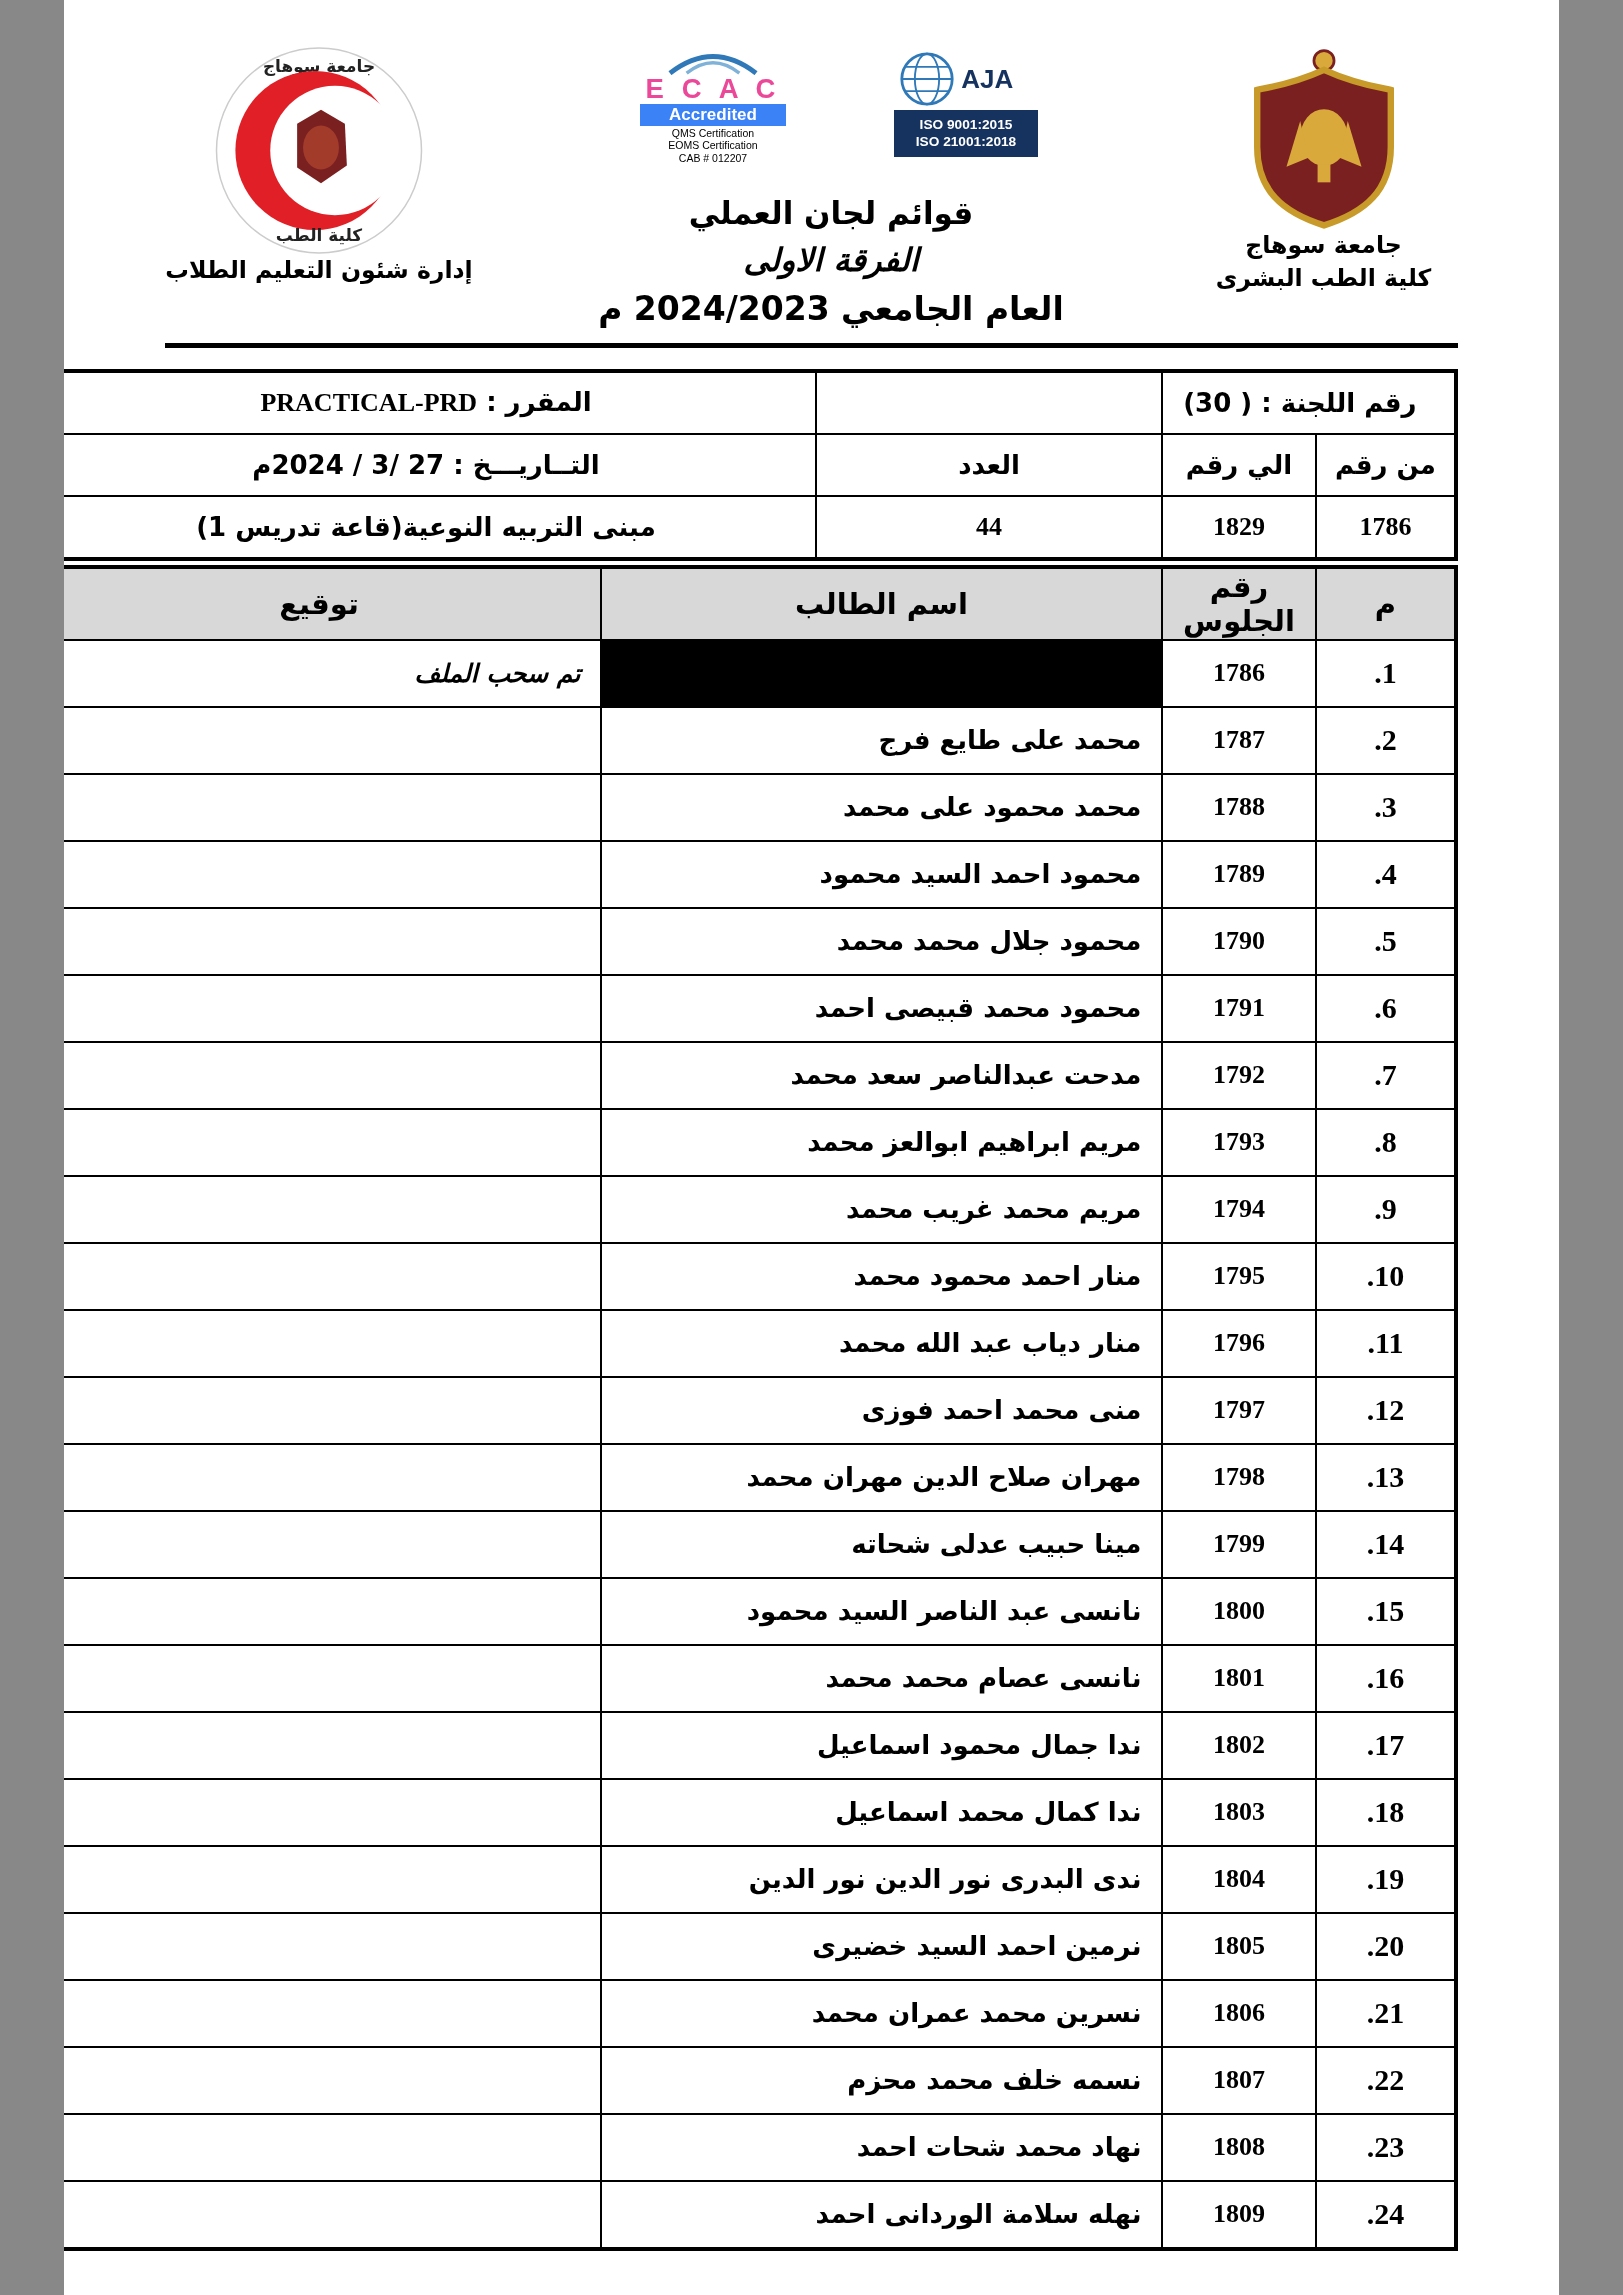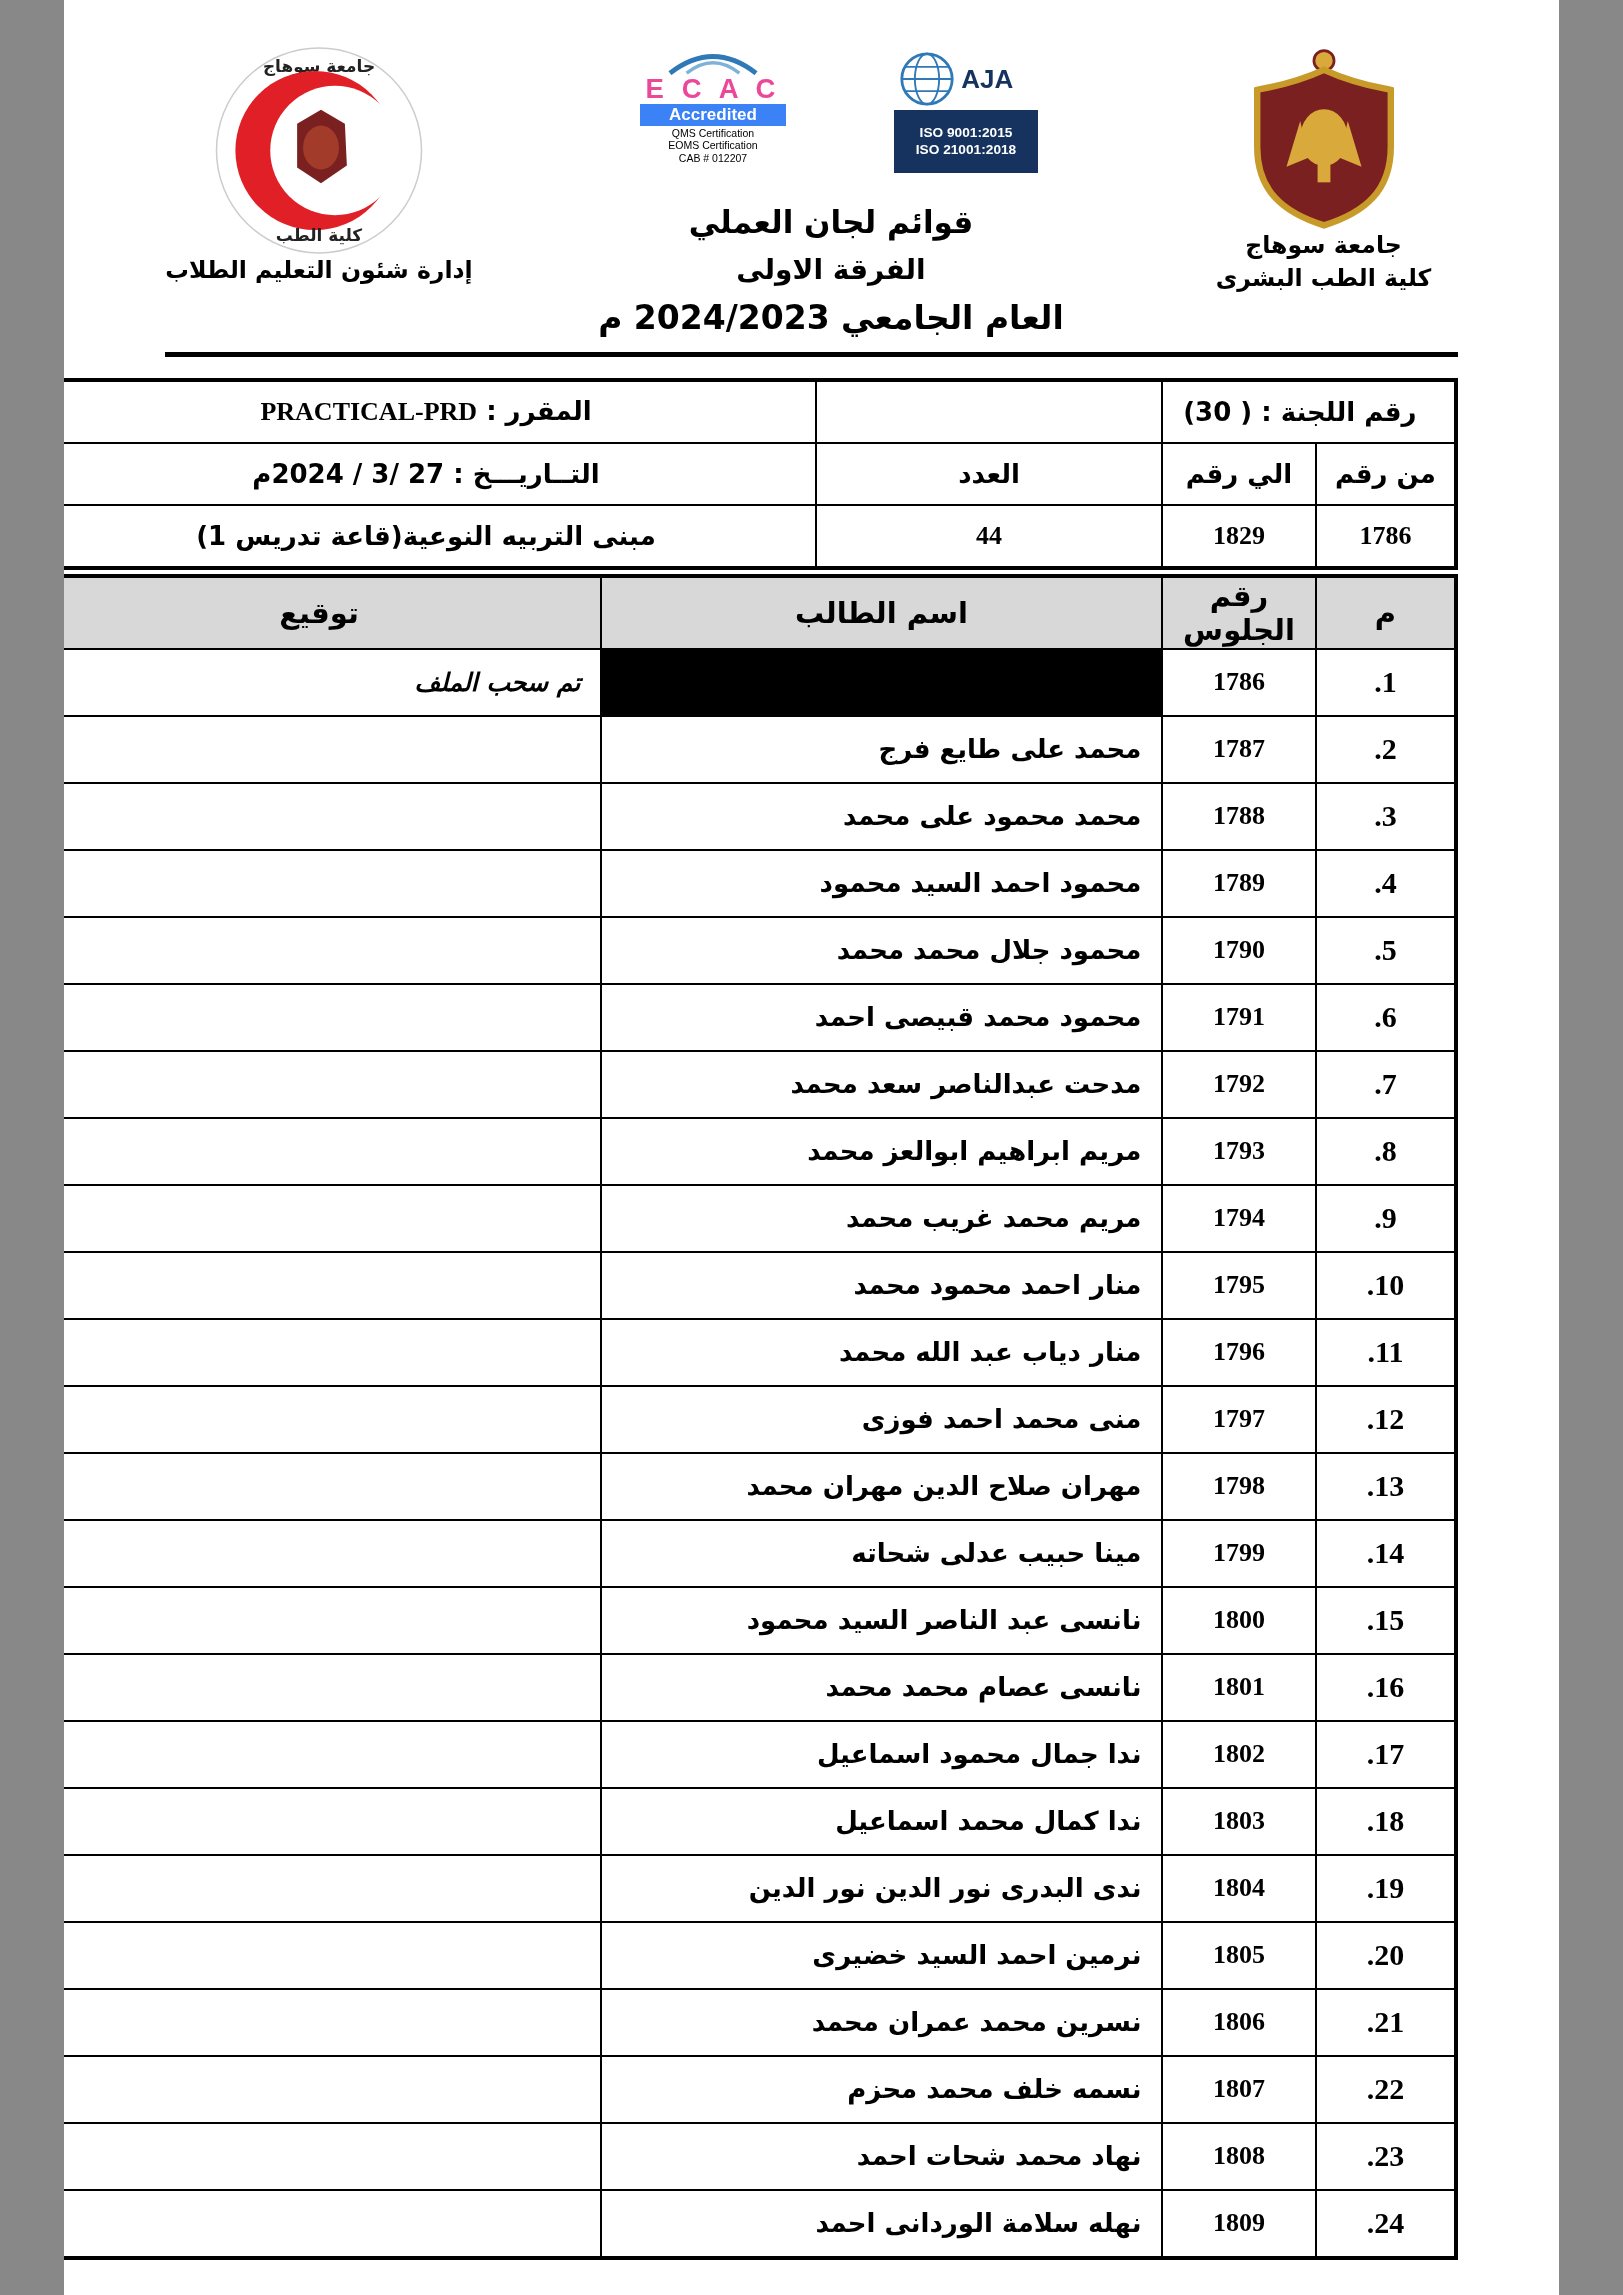--- a/index.html
+++ b/index.html
@@ -18,24 +18,24 @@
   .certs{display:flex;direction:ltr;justify-content:center;align-items:flex-start;gap:72px;margin-top:5.2px;}
   .ecac{width:178px;text-align:center;font-family:"Liberation Sans",sans-serif;}
   .ecac-arch{width:98px;height:23.6px;display:block;margin:0 auto;}
   .ecac-name{color:#ec4899;font-weight:bold;font-size:27.5px;letter-spacing:5.2px;line-height:1;}
   .ecac-band{background:#3b82f6;color:#fff;font-weight:bold;font-size:17px;line-height:22px;margin:1.3px 15.7px;}
   .ecac-small{font-size:10.5px;font-weight:normal;line-height:12.4px;}
   .aja{width:164px;text-align:center;font-family:"Liberation Sans",sans-serif;}
   .aja-top{display:flex;align-items:center;justify-content:center;gap:6.5px;}
   .aja-globe{width:56px;height:56px;}
   .aja-name{color:#16335f;font-weight:bold;font-size:26px;}
-  .aja-band{background:#16335f;color:#fff;font-weight:bold;font-size:13.7px;line-height:17.7px;padding:14px 0;margin-top:2.6px;margin-left:20px;}
+  .aja-band{background:#16335f;color:#fff;font-weight:bold;font-size:13.7px;line-height:17.7px;padding:6px 0;margin-top:2.6px;margin-left:20px;}
   .titles{direction:rtl;margin-top:25px;}
   .title-1{font-size:31px;font-weight:bold;line-height:48px;}
-  .title-2{font-size:28px;font-weight:bold;line-height:47px;}
+  .title-2{font-size:32px;font-weight:bold;line-height:47px;font-style:italic;}
   .title-3{font-size:33px;font-weight:bold;line-height:50px;}
   .emblem-svg{width:164px;height:183px;display:block;margin:0 auto;}
   .uni-line{direction:rtl;font-size:23.6px;font-weight:bold;line-height:33px;}
   .rule{height:4.6px;background:#000;margin:9.2px 101px 0 101px;}
   
   table{border-collapse:collapse;table-layout:fixed;}
   .info{width:1421px;margin:21px 101px 0 101px;border:4.6px solid #000;}
   .info td{border:2px solid #000;height:58px;vertical-align:middle;
            font-weight:bold;font-size:26px;text-align:center;overflow:hidden;}
   .cell-committee{text-align:right;padding-right:18.3px;}

